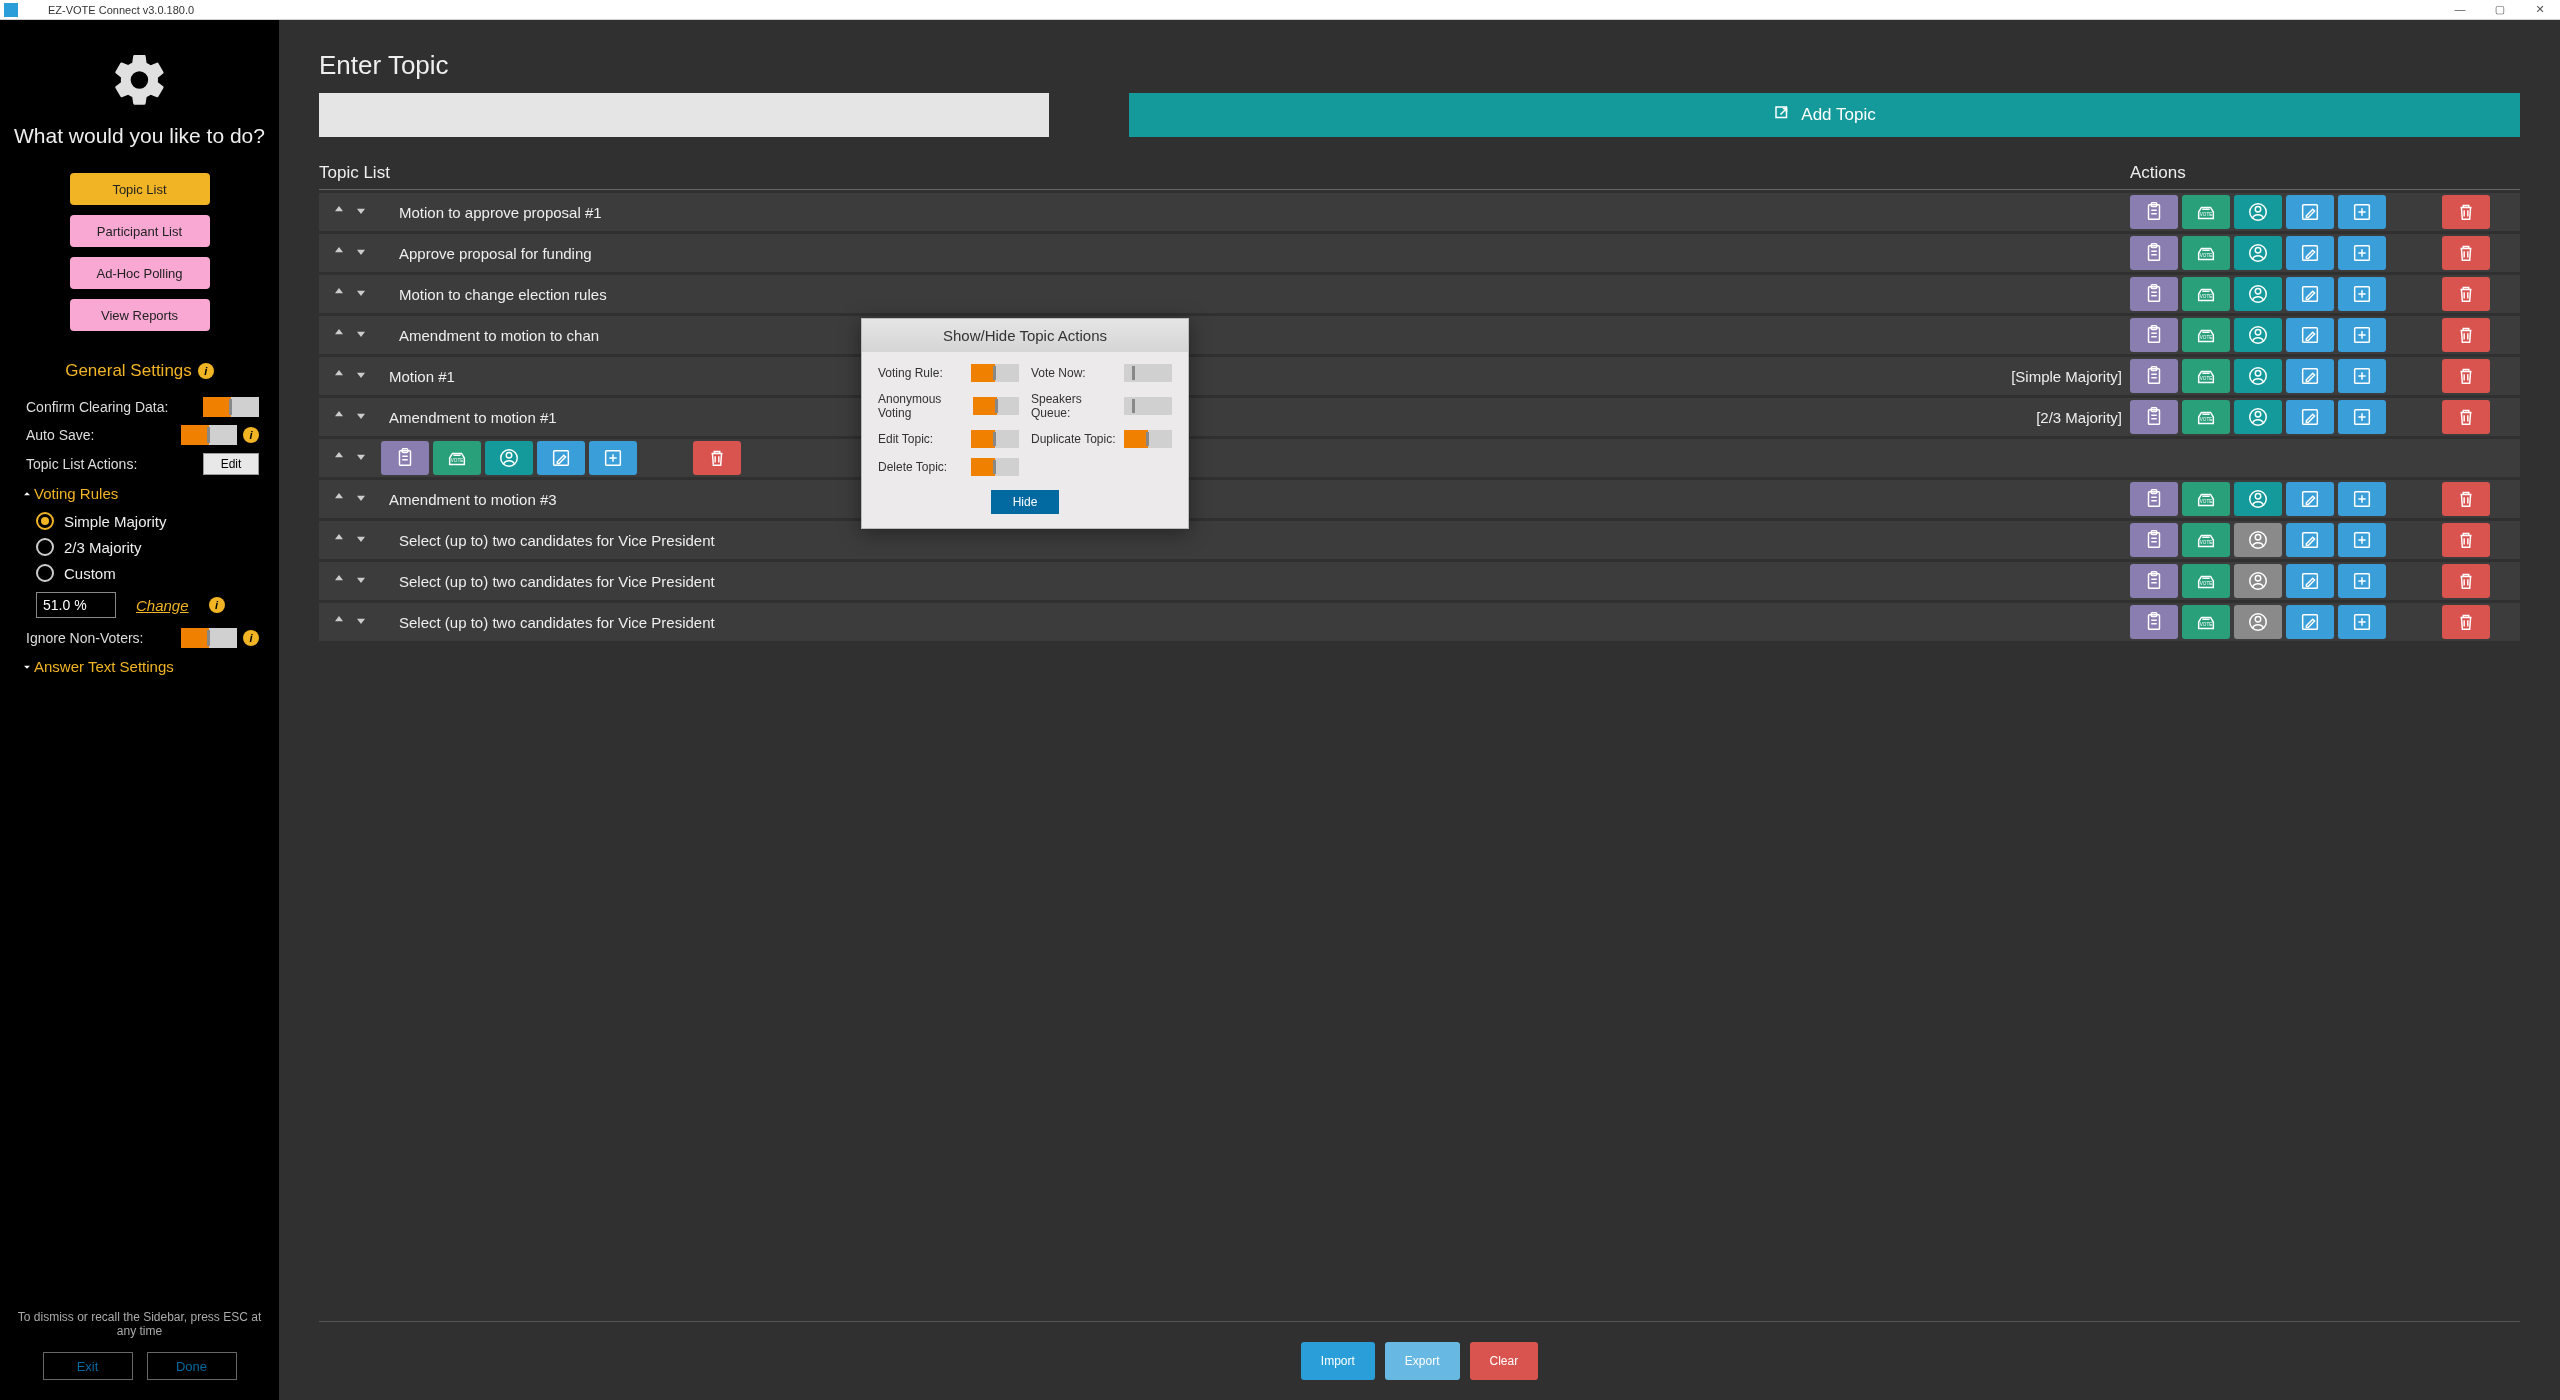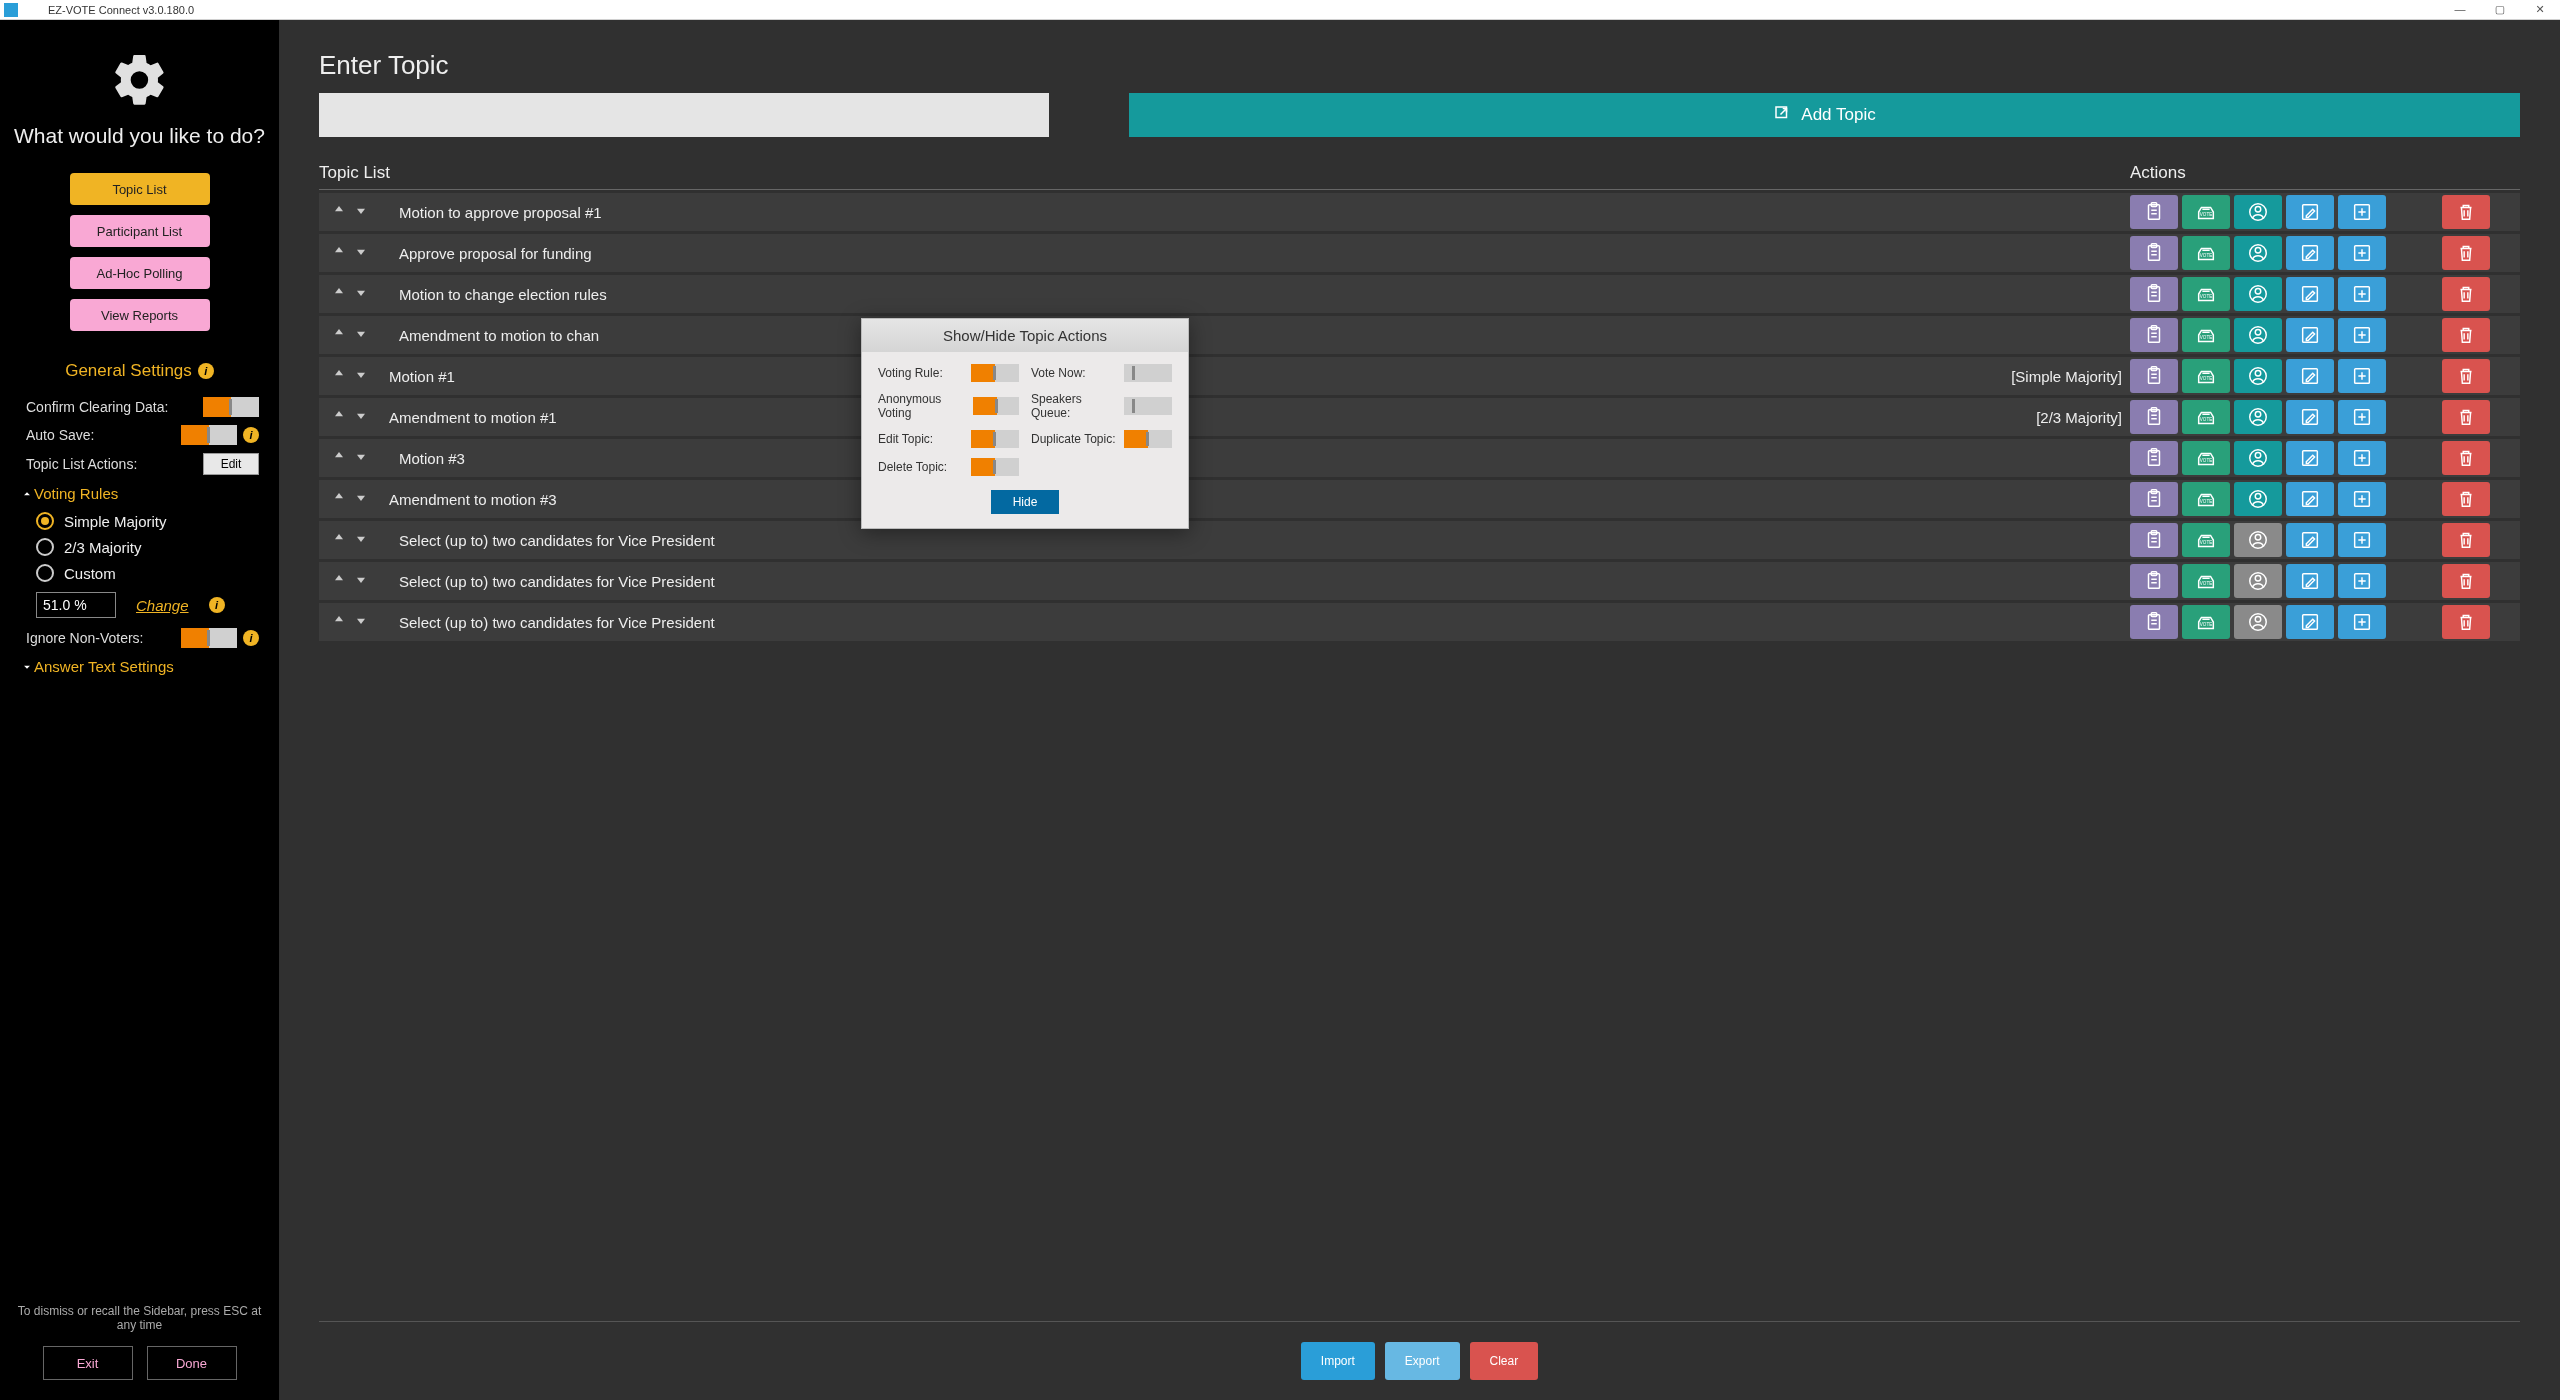--- a/index.html
+++ b/index.html
@@ -90,21 +90,21 @@
   width: 80px; height: 26px; background: #000; border: 1px solid #888; color: #fff;
   padding: 0 6px; font-size: 14px;
 }
 .change-link { color: #f0b424; font-size: 15px; text-decoration: underline; cursor: pointer; font-style: italic; }
 
 .sidebar-footer {
   margin-top: auto; text-align: center; font-size: 12px; color: #aaa; padding: 10px 0;
 }
 .sidebar-footer-btns { display: flex; justify-content: center; gap: 14px; margin-top: 14px; }
 .sidebar-footer-btns button {
-  width: 90px; height: 34px; background: #000; border: 1px solid #666; color: #f9a8d4; font-size: 13px; cursor: pointer;
+  width: 90px; height: 28px; background: #000; border: 1px solid #666; color: #0369a1; font-size: 13px; cursor: pointer;
 }
 
 
 .main { flex: 1; padding: 30px 40px 20px 40px; display: flex; flex-direction: column; overflow: hidden; }
 .enter-label { font-size: 26px; color: #eee; margin-bottom: 12px; font-weight: 300; }
 .enter-row { display: flex; gap: 80px; align-items: stretch; margin-bottom: 26px; }
 .enter-input {
   flex: 0 0 730px; height: 44px; background: #e5e5e5; border: none; padding: 0 10px; font-size: 16px;
 }
 .add-topic-btn {
@@ -624,21 +624,20 @@
         </div>
         <div class="topic-row">
           <div class="arrows">
             <span><svg viewBox="0 0 24 24">
                 <path d="M12 6l-6 8h12z"></path>
               </svg></span>
             <span><svg viewBox="0 0 24 24">
                 <path d="M12 18l6-8H6z"></path>
               </svg></span>
           </div>
-          <div class="topic-text">Motion #3</div>
           <div class="actions">
             <div class="action-btn c-purple">
               <svg viewBox="0 0 24 24">
                 <rect x="6" y="4" width="12" height="16" rx="1"></rect>
                 <rect x="9" y="2" width="6" height="4" rx="1"></rect>
                 <path d="M9 10h6M9 14h6"></path>
               </svg>
             </div>
             <div class="action-btn c-green">
               <svg viewBox="0 0 24 24">

